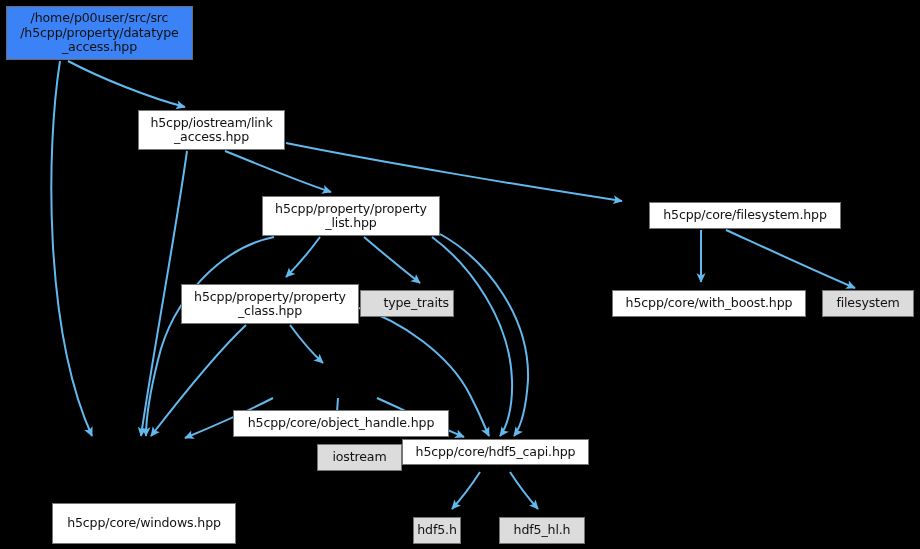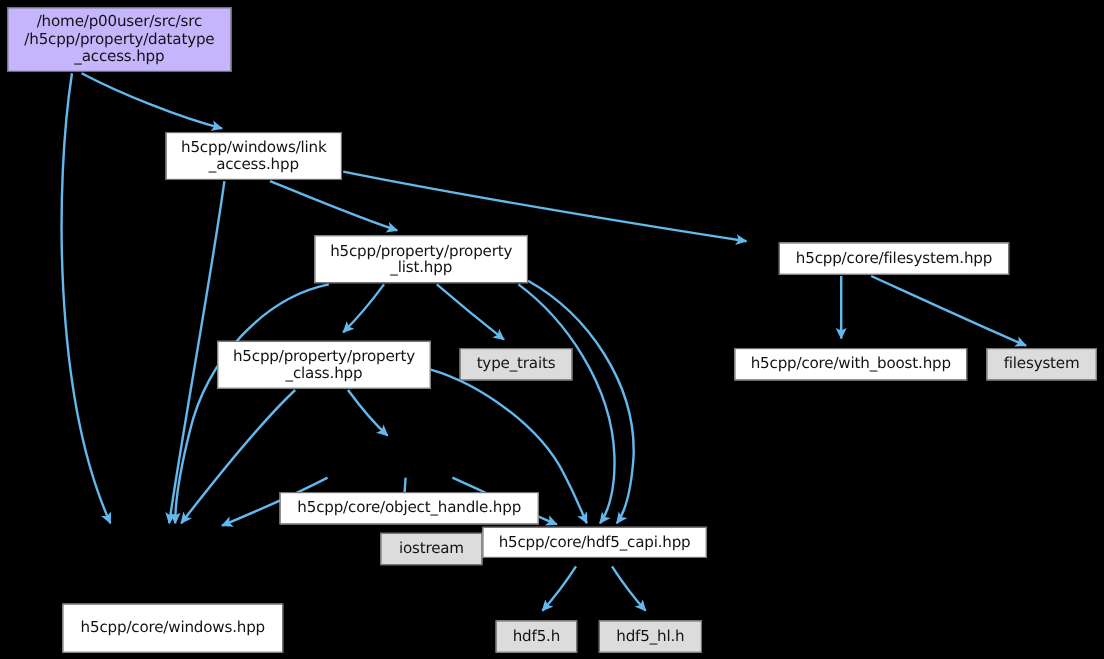--- a/index.html
+++ b/index.html
@@ -37,21 +37,21 @@
     white-space: pre;
     z-index: 5;
   }
   .node.white {
     background: #ffffff;
   }
   .node.gray {
     background: #dcdcdc;
   }
   .node.root {
-    background: #c4b5fd;
+    background: #3b82f6;
     border-color: #6b6b6b;
   }
   .node-label {
     display: block;
     padding: 0 4px;
   }
 </style>
 </head>
 <body>
 
@@ -82,31 +82,31 @@
       <path d="M 338,398 C 337,412 336,425 336,436" fill="none" stroke="#63b8ee" stroke-width="2" marker-end="url(#arrow)"></path>
       <path d="M 377,398 C 408,412 442,428 464,437" fill="none" stroke="#63b8ee" stroke-width="2" marker-end="url(#arrow)"></path>
       <path d="M 480,472 C 471,486 460,500 452,509" fill="none" stroke="#63b8ee" stroke-width="2" marker-end="url(#arrow)"></path>
       <path d="M 510,472 C 519,486 530,500 538,509" fill="none" stroke="#63b8ee" stroke-width="2" marker-end="url(#arrow)"></path>
     </svg>
 
   <div id="node-layer">
       <div class="node root" style="left: 6px; top: 6px; width: 187px; height: 54px;"><span class="node-label">/home/p00user/src/src
 /h5cpp/property/datatype
 _access.hpp</span></div>
-      <div class="node white" style="left: 138px; top: 110px; width: 147px; height: 40px;"><span class="node-label">h5cpp/windows/link
+      <div class="node white" style="left: 138px; top: 110px; width: 147px; height: 40px;"><span class="node-label">h5cpp/iostream/link
 _access.hpp</span></div>
       <div class="node white" style="left: 262px; top: 196px; width: 178px; height: 40px;"><span class="node-label">h5cpp/property/property
 _list.hpp</span></div>
       <div class="node white" style="left: 605px; top: 202px; width: 192px; height: 27px; margin-left: 44px;"><span class="node-label">h5cpp/core/filesystem.hpp</span></div>
       <div class="node white" style="left: 181px; top: 284px; width: 178px; height: 40px;"><span class="node-label">h5cpp/property/property
 _class.hpp</span></div>
-      <div class="node gray" style="left: 383px; top: 290px; width: 94px; height: 27px;"><span class="node-label">type_traits</span></div>
+      <div class="node gray" style="left: 360px; top: 290px; width: 94px; height: 27px; justify-content: flex-end;"><span class="node-label">type_traits</span></div>
       <div class="node white" style="left: 612px; top: 290px; width: 194px; height: 27px;"><span class="node-label">h5cpp/core/with_boost.hpp</span></div>
       <div class="node gray" style="left: 822px; top: 290px; width: 92px; height: 27px;"><span class="node-label">filesystem</span></div>
       <div class="node white" style="left: 233px; top: 370px; width: 216px; height: 27px; margin-top: 40px;"><span class="node-label">h5cpp/core/object_handle.hpp</span></div>
       <div class="node white" style="left: 52px; top: 463px; width: 184px; height: 41px; margin-top: 40px;"><span class="node-label">h5cpp/core/windows.hpp</span></div>
       <div class="node gray" style="left: 293px; top: 444px; width: 85px; height: 27px; margin-left: 24px;"><span class="node-label">iostream</span></div>
       <div class="node white" style="left: 402px; top: 439px; width: 187px; height: 26px;"><span class="node-label">h5cpp/core/hdf5_capi.hpp</span></div>
-      <div class="node gray" style="left: 413px; top: 517px; width: 68px; height: 27px;"><span class="node-label">hdf5.h</span></div>
+      <div class="node gray" style="left: 413px; top: 517px; width: 48px; height: 27px;"><span class="node-label">hdf5.h</span></div>
       <div class="node gray" style="left: 499px; top: 517px; width: 86px; height: 27px;"><span class="node-label">hdf5_hl.h</span></div>
     </div>
 
 </div>
 
 </body></html>

